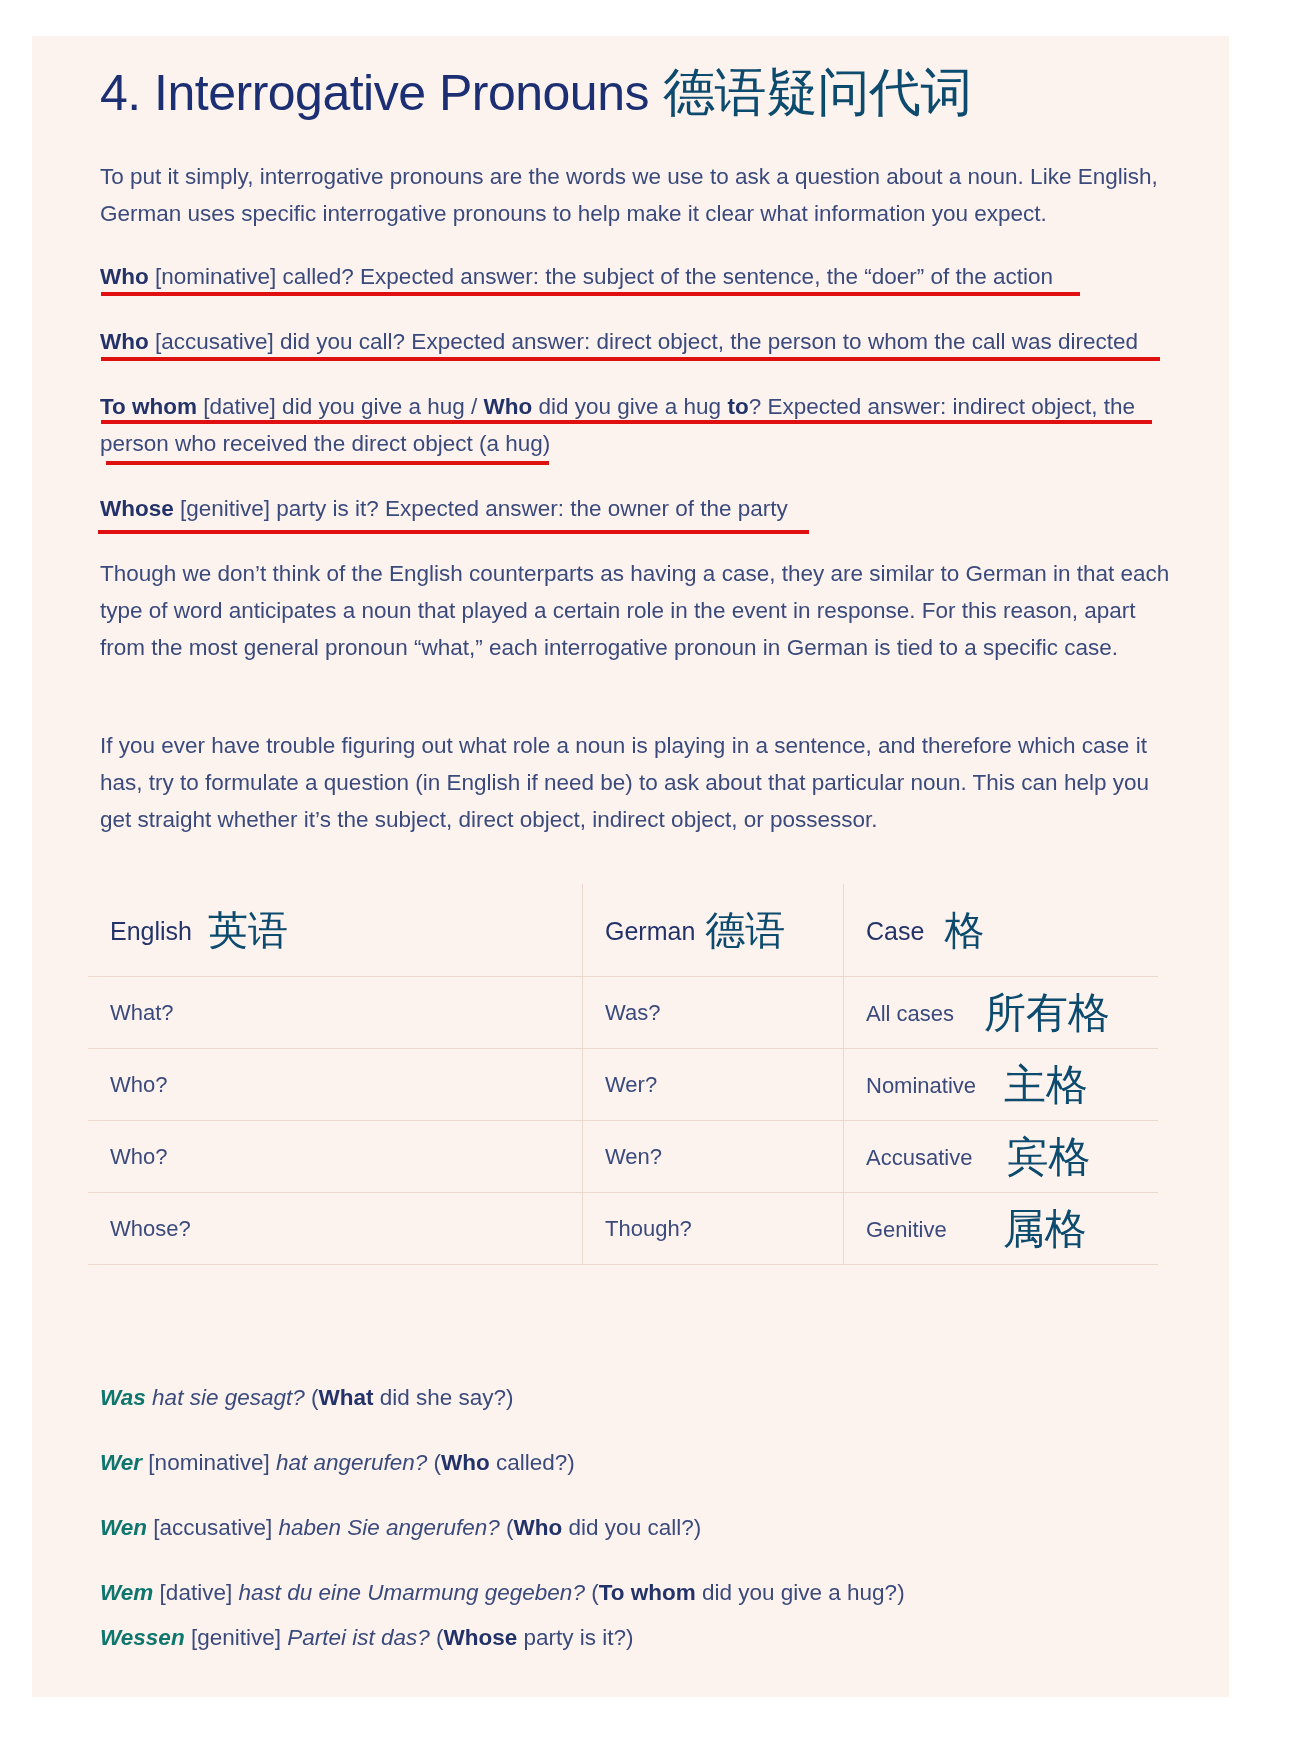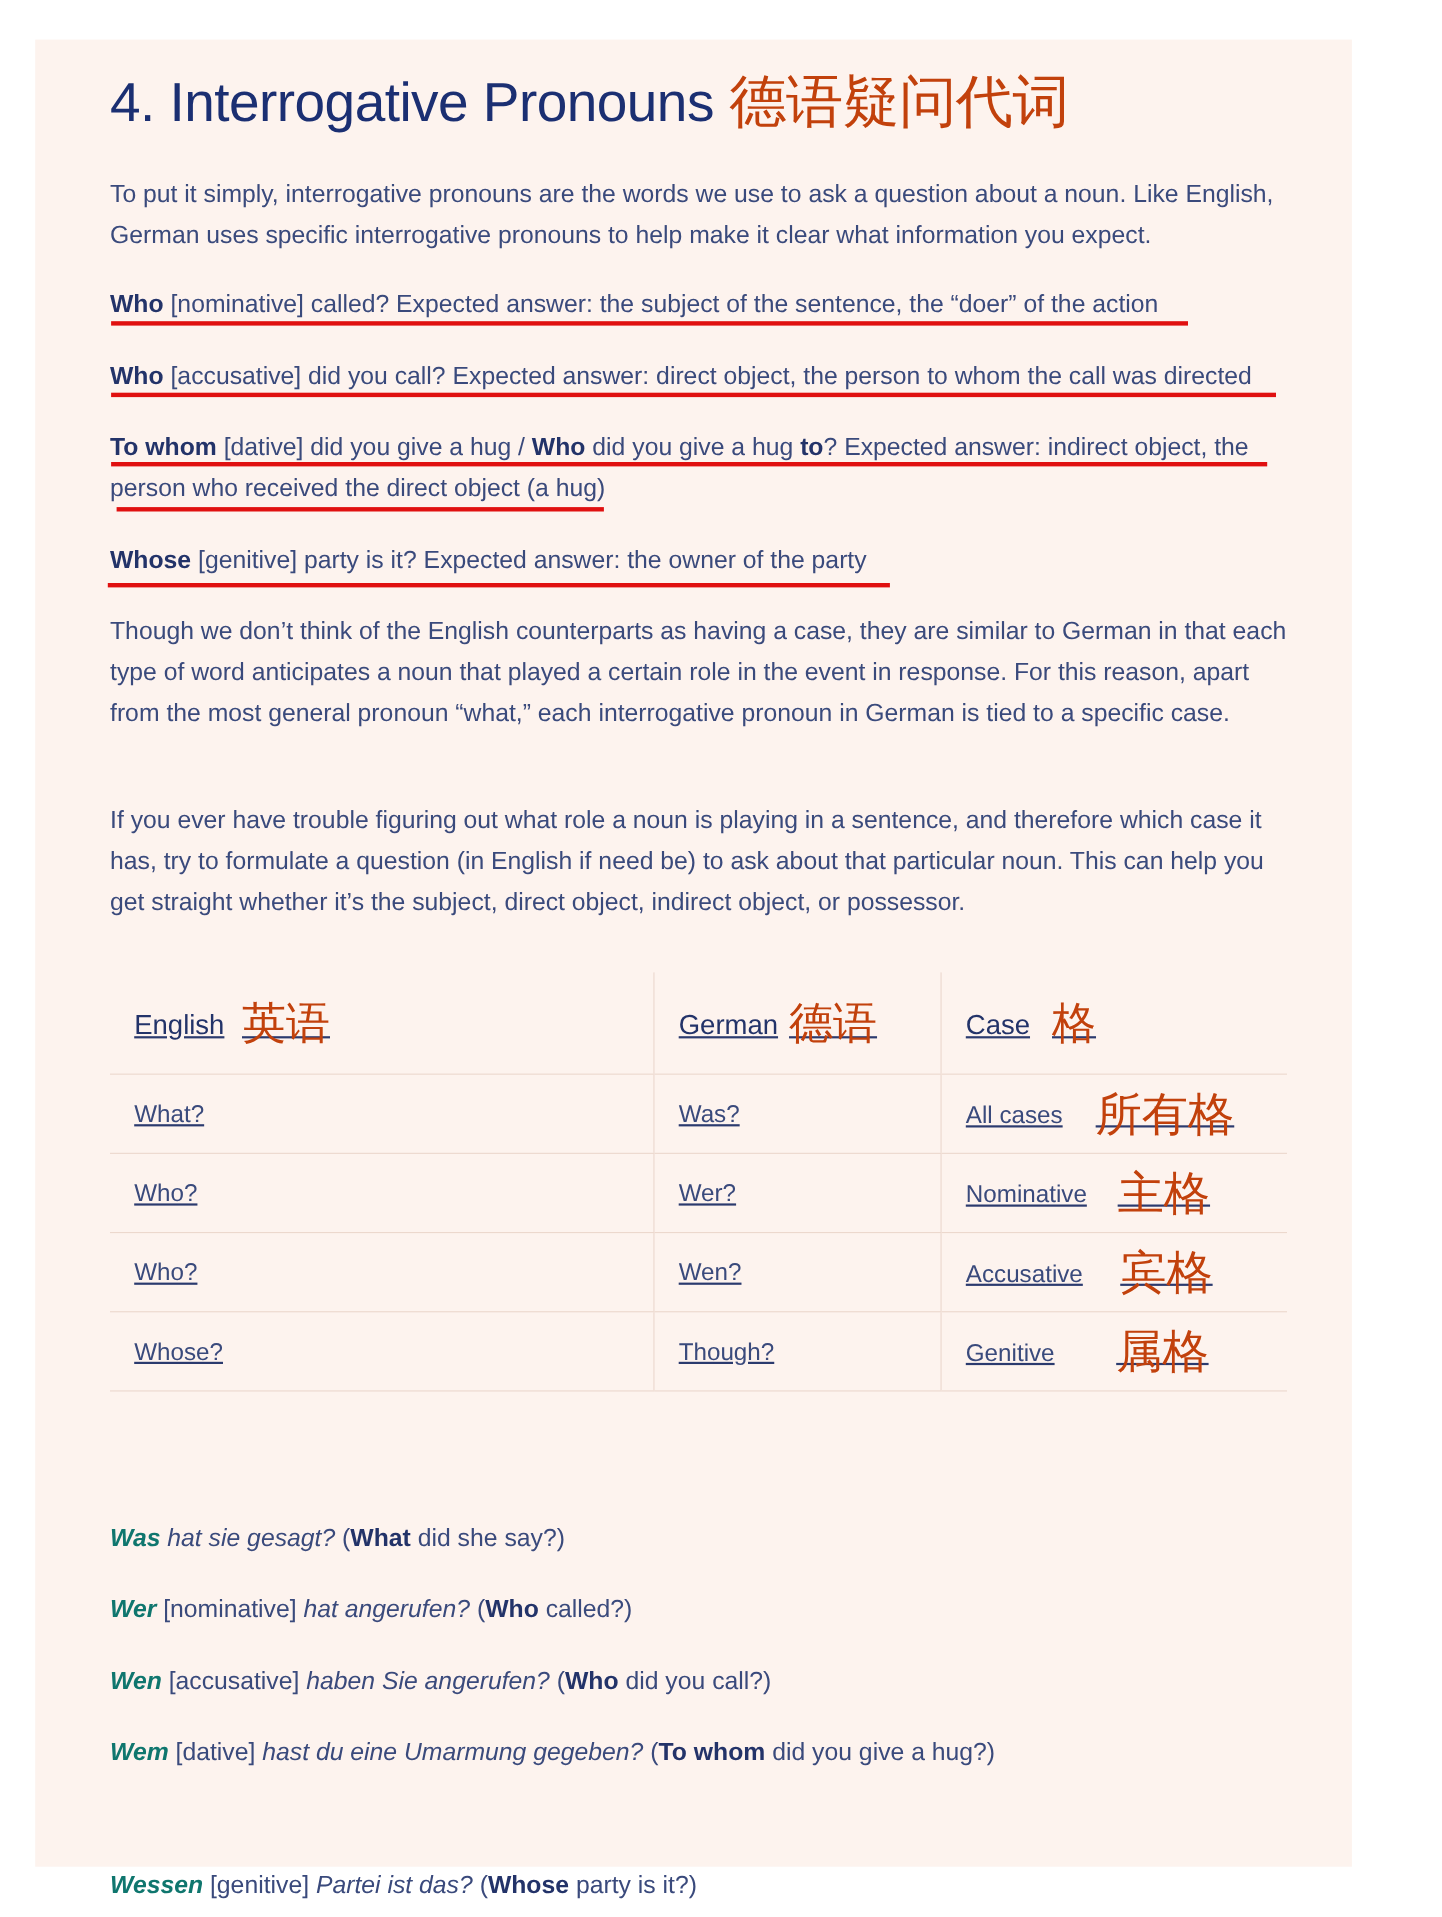--- a/index.html
+++ b/index.html
@@ -4,26 +4,26 @@
 <style>
   html, body { margin: 0; padding: 0; background: #ffffff; }
   body { width: 1311px; height: 1743px; position: relative; overflow: hidden;
          font-family: "Liberation Sans", sans-serif; color: #2b3a6e; }
   .panel { position: absolute; left: 32px; top: 36px; width: 1197px; height: 1661px; background: #fdf3ee; }
   .title { position: absolute; left: 100px; top: 58px; font-size: 50px; color: #1b2f72; font-family: "Liberation Sans", sans-serif; letter-spacing: -0.5px; white-space: nowrap; }
   .title .cjk { font-family: "DejaVu Serif", serif; font-size: 52px; margin-left: 14px; }
   .p { position: absolute; left: 100px; font-size: 22.5px; line-height: 37px; color: #3a4a7c; width: 1080px; }
   .p b { font-weight: bold; color: #233369; }
   .ul { position: absolute; height: 4px; background: #e01010; }
-  table.t { position: absolute; left: 100px; top: 884px; width: 1070px; border-collapse: collapse; text-decoration: underline; }
+  table.t { position: absolute; left: 88px; top: 884px; width: 1070px; border-collapse: collapse; }
   table.t th, table.t td { text-align: left; padding: 0 0 0 22px; border-bottom: 1px solid #ecd8cd; color: #3a4a7c; font-weight: normal; }
   table.t th { height: 92px; font-size: 25px; color: #233369; }
   table.t td { height: 71px; font-size: 22px; }
   table.t th + th, table.t td + td { border-left: 1px solid #ecd8cd; }
-  .cjk { font-family: "DejaVu Serif", serif; color: #c2410c; }
+  .cjk { font-family: "DejaVu Serif", serif; color: #0c4a6e; }
   .hcjk { font-size: 40px; margin-left: 16px; vertical-align: -4px; }
   .ccjk { font-size: 42px; vertical-align: -6px; }
   .ex { position: absolute; left: 100px; font-size: 22.5px; color: #3a4a7c; white-space: nowrap; }
   .ex .g { font-style: italic; font-weight: bold; color: #0f766e; }
   .ex .i { font-style: italic; }
   .ex b { color: #233369; }
 </style>
 </head>
 <body>
 
@@ -80,13 +80,13 @@
       <td>Though?</td>
       <td><span>Genitive</span><span class="cjk ccjk" style="margin-left:56px;">属格</span></td>
     </tr>
   </tbody>
 </table>
 
 <div class="ex" style="top:1385px;"><span class="g">Was</span><span></span><span class="i"> hat sie gesagt?</span><span> (</span><b>What</b><span> did she say?)</span></div>
 <div class="ex" style="top:1450px;"><span class="g">Wer</span><span> [nominative]</span><span class="i"> hat angerufen?</span><span> (</span><b>Who</b><span> called?)</span></div>
 <div class="ex" style="top:1515px;"><span class="g">Wen</span><span> [accusative]</span><span class="i"> haben Sie angerufen?</span><span> (</span><b>Who</b><span> did you call?)</span></div>
 <div class="ex" style="top:1580px;"><span class="g">Wem</span><span> [dative]</span><span class="i"> hast du eine Umarmung gegeben?</span><span> (</span><b>To whom</b><span> did you give a hug?)</span></div>
-<div class="ex" style="top:1701px;"><span class="g">Wessen</span><span> [genitive]</span><span class="i"> Partei ist das?</span><span> (</span><b>Whose</b><span> party is it?)</span></div>
+<div class="ex" style="top:1625px;"><span class="g">Wessen</span><span> [genitive]</span><span class="i"> Partei ist das?</span><span> (</span><b>Whose</b><span> party is it?)</span></div>
 
 </body></html>

